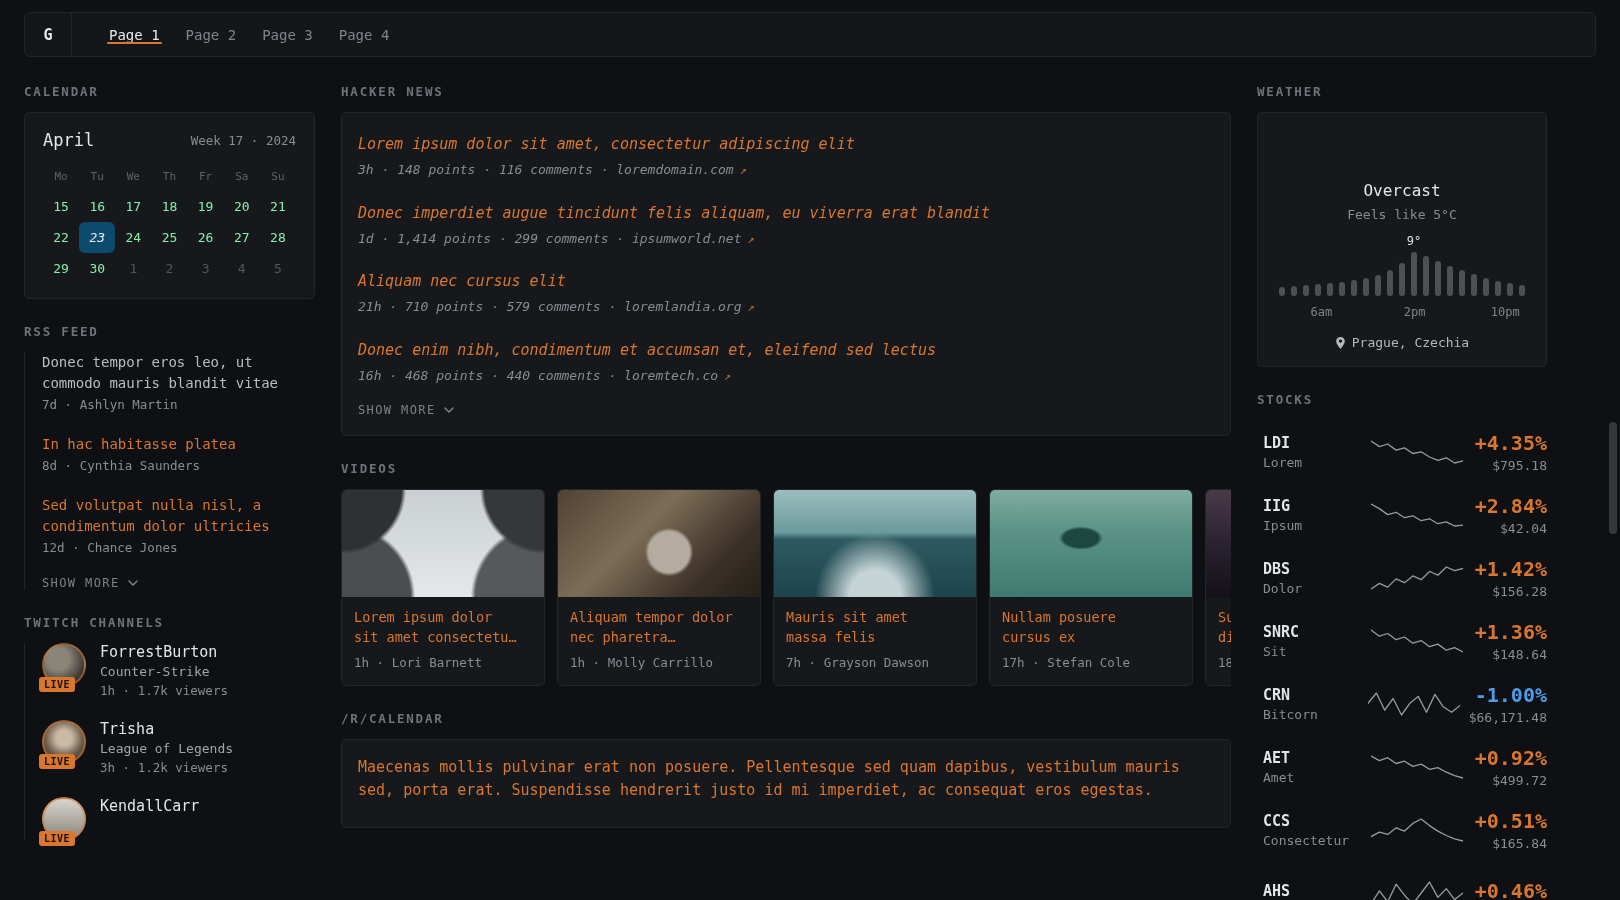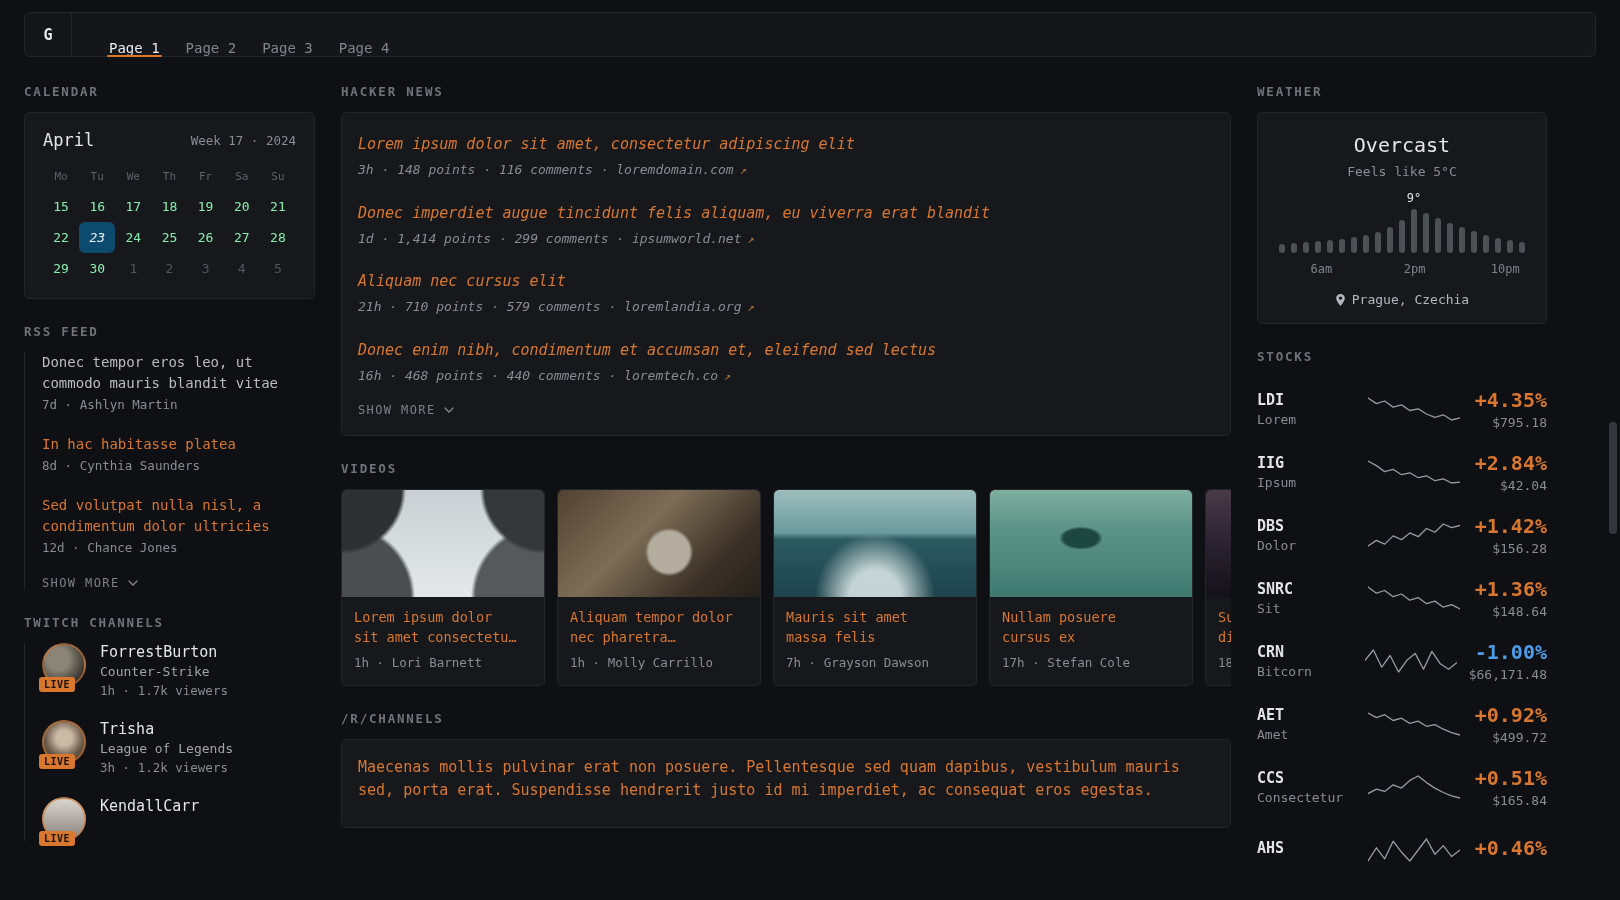--- a/index.html
+++ b/index.html
@@ -32,21 +32,21 @@
     border:1px solid var(--border);
     border-radius:6px;
     display:flex;
     align-items:stretch;
   }
   .logo{
     width:47px;display:flex;align-items:center;justify-content:center;
     color:#e8eaec;font-size:15px;font-weight:bold;
     border-right:1px solid var(--border);
   }
-  .tabs{display:flex;align-items:flex-end;margin-left:24px;}
+  .tabs{display:flex;align-items:center;margin-left:24px;}
   .tab{
     position:relative;display:flex;align-items:center;
     padding:0 13px;color:#7f858b;font-size:14px;
   }
   .tab.active{color:#e8eaec;}
   .tab.active::after{
     content:"";position:absolute;left:11px;right:11px;bottom:-1px;
     height:2px;background:var(--accent);border-radius:2px;
   }
 
@@ -146,21 +146,21 @@
   .v-body{padding:11px 12px 12px;}
   .v-title{display:block;font-size:13.5px;line-height:1.45;min-height:39px;white-space:pre-line;}
   .v-meta{margin-top:7px;font-size:12.5px;}
 
   
   .sub-card{padding:16px;}
   .sub-title{display:block;font-size:15px;line-height:1.55;margin-bottom:9px;}
 
   
   .weather-card{padding:20px 18px 16px;text-align:center;}
-  .w-cond{font-size:20px;color:#e4e6e8;}
+  .w-cond{font-size:16px;color:#e4e6e8;margin-top:48px;}
   .w-feels{font-size:13px;color:var(--muted);margin-top:7px;}
   .w-chart{
     display:flex;align-items:flex-end;justify-content:center;gap:6px;
     height:46px;margin-top:28px;position:relative;
   }
   .wbar-col{position:relative;display:flex;align-items:flex-end;}
   .wbar{width:6px;border-radius:3px;background:#4c5156;}
   .wbar-label{
     position:absolute;bottom:100%;margin-bottom:4px;left:50%;
     transform:translateX(-50%);font-size:12px;color:#e0e3e5;white-space:nowrap;
@@ -171,21 +171,21 @@
     font-size:12px;color:#7e848a;
   }
   .t1{left:18%;} .t2{left:55%;} .t3{left:91%;}
   .w-loc{
     margin-top:15px;display:flex;align-items:center;justify-content:center;gap:6px;
     font-size:13px;color:#b3b8bc;
   }
   .pin{flex:none;}
 
   
-  .stock-row{display:flex;align-items:center;height:63px;}
+  .stock-row{display:flex;align-items:center;height:63px;margin-left:6px;}
   .s-left{width:96px;flex:none;}
   .s-ticker{font-size:15px;font-weight:bold;color:#e2e4e6;}
   .s-name{font-size:13px;color:var(--muted);margin-top:3px;}
   .s-spark{flex:1;display:flex;justify-content:center;align-items:center;}
   .s-right{flex:none;text-align:right;min-width:72px;}
   .s-change{font-size:20px;font-weight:bold;}
   .s-change.up{color:var(--accent);}
   .s-change.down{color:var(--negative);}
   .s-price{font-size:13px;color:var(--muted);margin-top:3px;}
 
@@ -423,21 +423,21 @@
             <div class="v-body">
               <a class="link-title v-title">Suspendisse
 diam</a>
               <div class="item-meta v-meta">18h · Tara</div>
             </div>
           </article>
         </div>
     </section>
 
     <section>
-      <h2 class="sec-title">/R/CHANNELS</h2>
+      <h2 class="sec-title">/R/CALENDAR</h2>
       <div class="card sub-card">
         <a class="link-title sub-title">Maecenas mollis pulvinar erat non posuere. Pellentesque sed quam dapibus, vestibulum mauris sed, porta erat. Suspendisse hendrerit justo id mi imperdiet, ac consequat eros egestas.</a>
         <div class="item-meta"></div>
       </div>
     </section>
 
   </section>
 
   <aside class="col-right">
 

